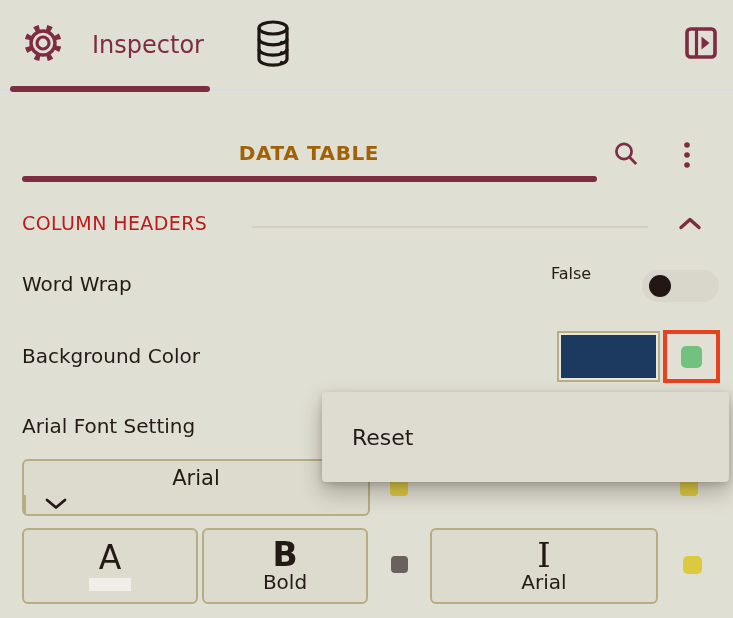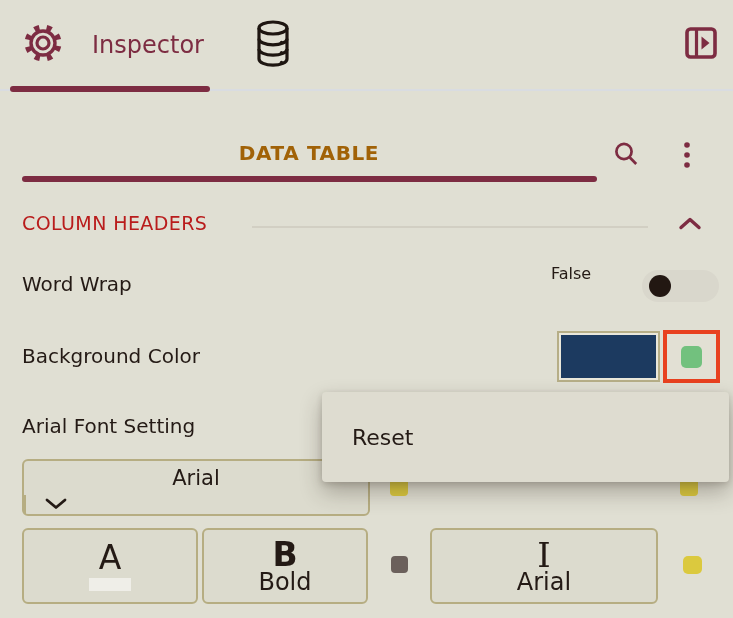--- a/index.html
+++ b/index.html
@@ -58,21 +58,21 @@
   .popup .item{font-size:22px;cursor:pointer;}
   
   .fbtn{position:absolute;top:528px;height:76px;box-sizing:border-box;border:2px solid #b6ad82;border-radius:6px;
     background:#dcdbce;display:flex;flex-direction:column;align-items:center;justify-content:center;cursor:pointer;}
   .btn-color{left:22px;width:176px;}
   .btn-bold{left:202px;width:166px;}
   .btn-italic{left:430px;width:228px;}
   .glyph{font-size:33px;line-height:34px;}
   .glyph-bold{font-weight:bold;}
   .glyph-serif{font-family:"DejaVu Serif","Liberation Serif",serif;font-size:34px;}
-  .sub{font-size:24px;line-height:23px;margin-top:-1px;}
+  .sub{font-size:20px;line-height:23px;margin-top:-1px;}
   .color-bar{width:42px;height:13px;margin-top:3px;}
 </style>
 </head>
 <body>
 
 <div class="app">
 
   <div class="tabbar">
     <div class="tab-inspector">
       <span>

